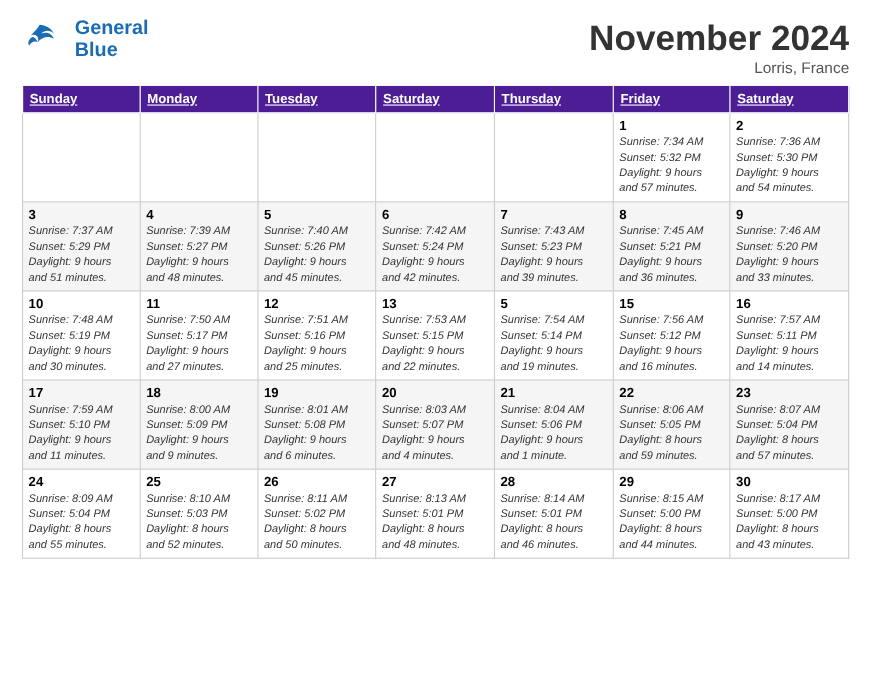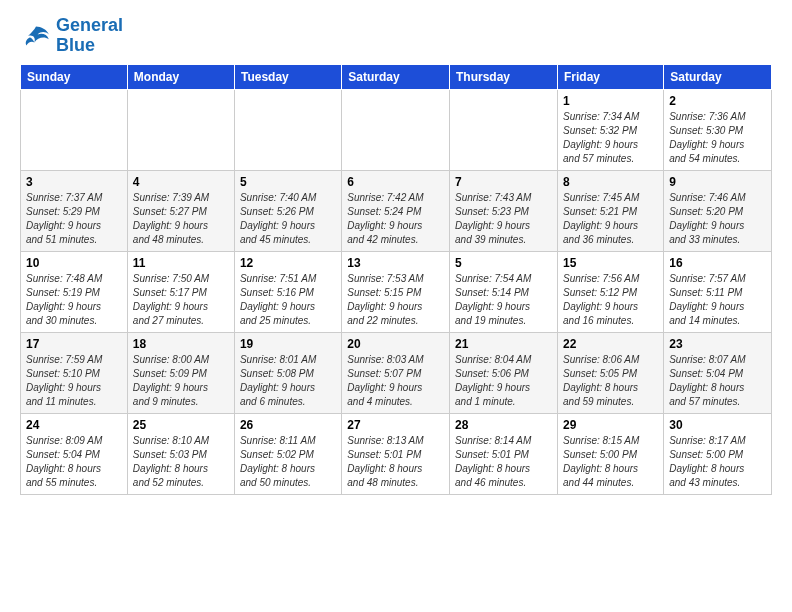--- a/index.html
+++ b/index.html
@@ -15,22 +15,21 @@
       padding: 16px 20px 10px 20px;
     }
     .header-row {
       display: flex;
       align-items: flex-start;
       justify-content: space-between;
       margin-bottom: 8px;
     }
     .logo {
       display: flex;
-      align-items: center;
-      gap: 4px;
+      gap: 16px;
     }
     .logo-text {
       font-size: 18px;
       font-weight: bold;
       color: #333;
       line-height: 1.1;
     }
     .logo-text span {
       color: #1a6db5;
     }
@@ -51,26 +50,27 @@
       color: #555;
     }
 
     
     .calendar {
       width: 100%;
       border-collapse: collapse;
       font-size: 10.5px;
     }
     .calendar th {
-      background: #1d4ed8;
+      background: #4c1d95;
       color: #fff;
       padding: 5px 6px;
       text-align: left;
       font-size: 12px;
       border: 1px solid #fff;
+      text-decoration: underline;
     }
     .calendar td {
       border: 1px solid #ccc;
       vertical-align: top;
       padding: 4px 5px;
       width: 113px;
       height: 78px;
       background: #fff;
     }
     .calendar tr:nth-child(even) td {
@@ -103,20 +103,24 @@
 
         <path d="M20 8 C26 8, 34 12, 36 18 C32 14, 26 14, 22 18 C28 16, 34 18, 36 24 C30 20, 22 22, 18 28 C20 22, 16 18, 10 20 C14 16, 18 12, 20 8Z" fill="#1a6db5"></path>
         <path d="M12 22 C8 24, 6 28, 8 32 C10 28, 14 26, 18 28 C16 24, 14 22, 12 22Z" fill="#1a6db5"></path>
       </svg>
       <div>
         <div class="logo-text"><span>General</span></div>
         <div class="logo-text"><span>Blue</span></div>
       </div>
     </div>
 
+    <div class="title-block">
+      <div class="main-title">November 2024</div>
+      <div class="subtitle">Lorris, France</div>
+    </div>
   </div>
 
   <table class="calendar">
     <thead>
       <tr>
 
       <th>Sunday</th>
           <th>Monday</th>
           <th>Tuesday</th>
           <th>Saturday</th>

